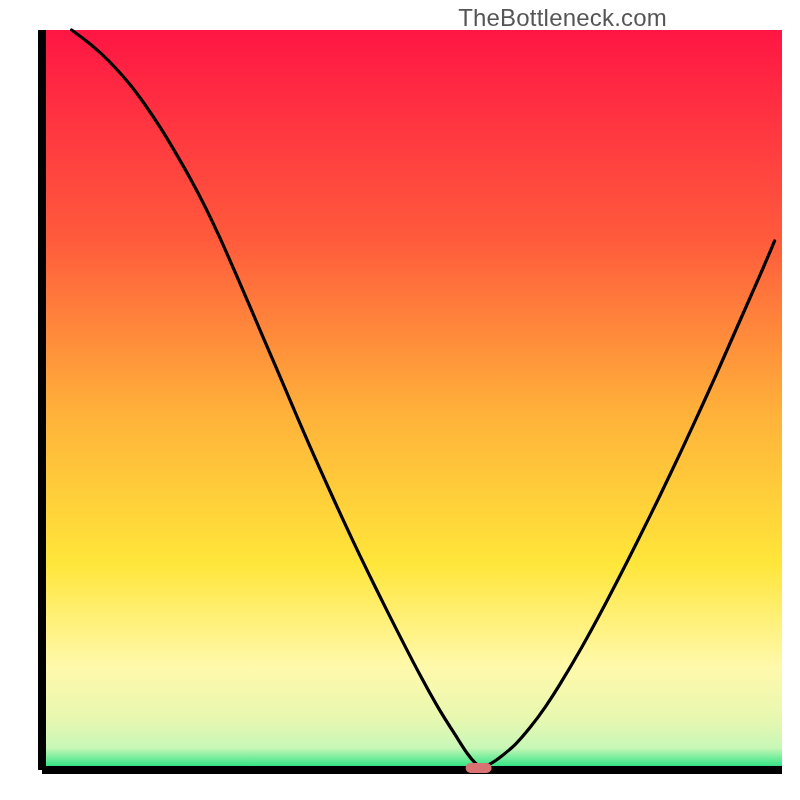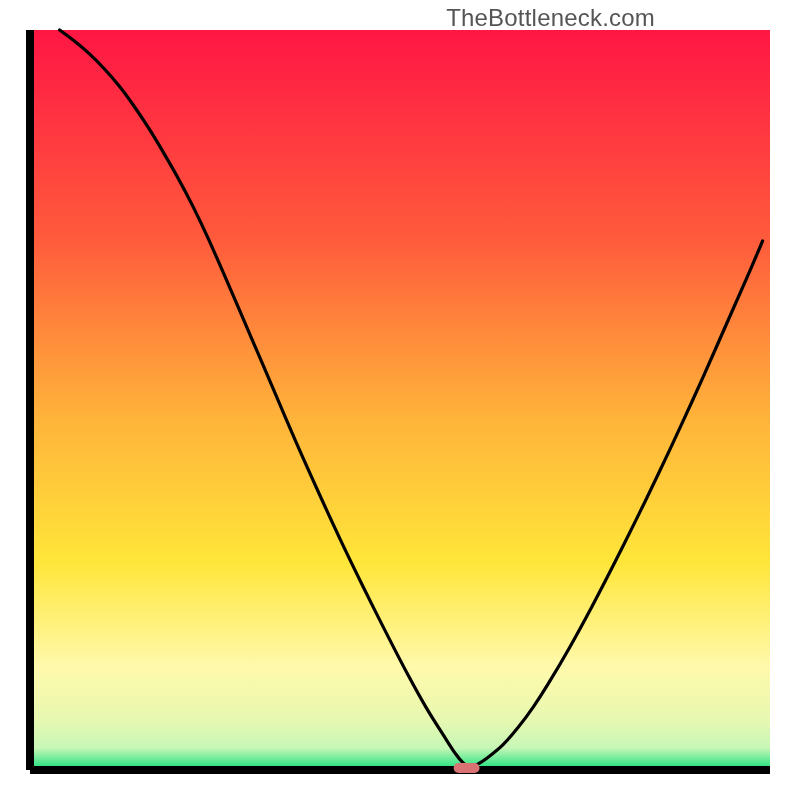--- a/index.html
+++ b/index.html
@@ -7,20 +7,21 @@
     padding: 0;
     width: 800px;
     height: 800px;
     background: #ffffff;
     font-family: Arial, Helvetica, sans-serif;
   }
   .chart-container {
     position: relative;
     width: 665px;
     height: 800px;
+    padding-left: 12px;
   }
   .attribution {
     position: absolute;
     top: 4px;
     right: 10px;
     font-size: 24px;
     font-weight: 500;
     color: #555555;
     letter-spacing: 0.2px;
     z-index: 10;

